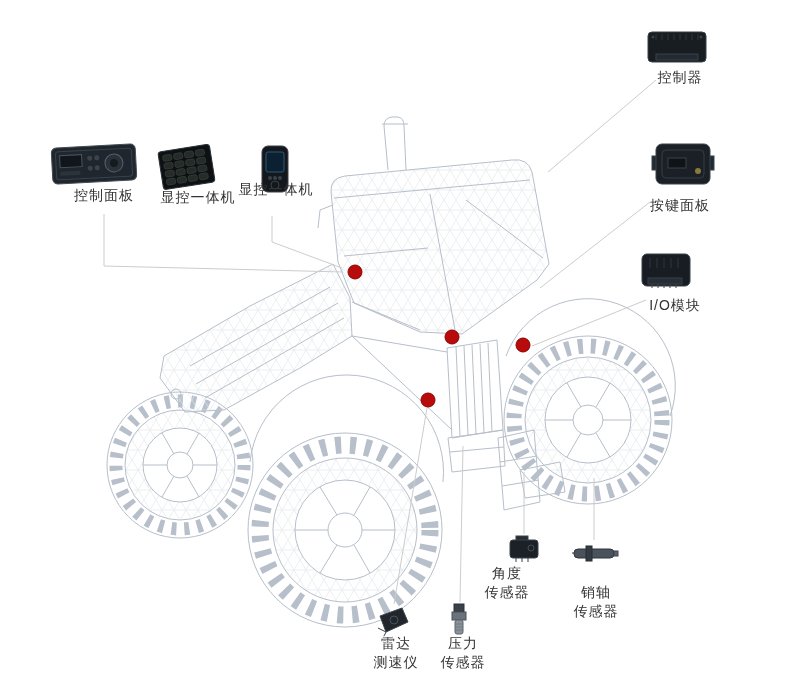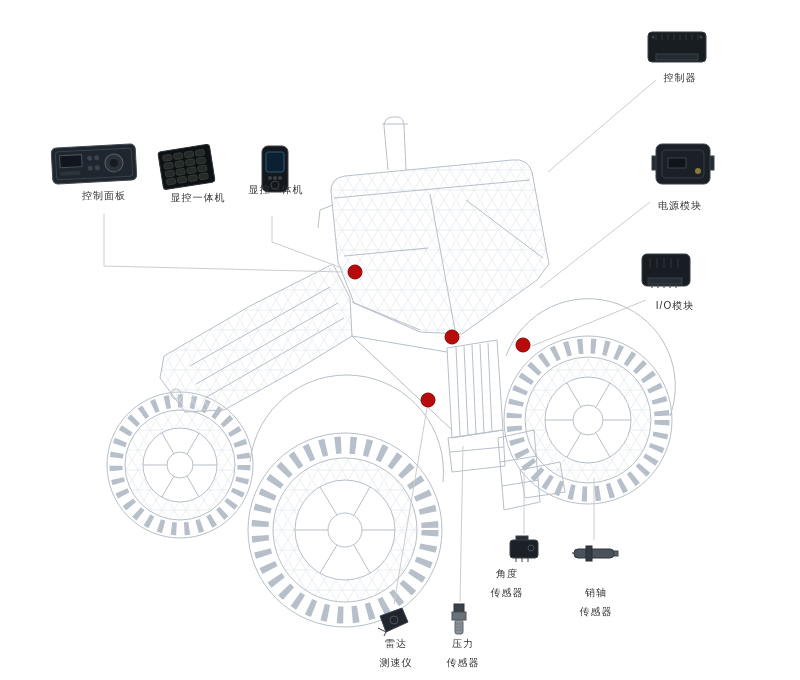--- a/index.html
+++ b/index.html
@@ -2,21 +2,21 @@
 <html><head>
 <meta charset="utf-8">
 <style>
   html,body{margin:0;padding:0;background:#ffffff;}
   #stage{
     position:relative;width:800px;height:680px;margin:0;background:#ffffff;
     font-family:"Liberation Sans","DejaVu Sans",sans-serif;overflow:hidden;
   }
   #scene{position:absolute;left:0;top:0;}
   .label{
-    position:absolute;font-size:10px;color:#333333;text-align:center;
+    position:absolute;font-size:14px;color:#333333;text-align:center;
     letter-spacing:1px;line-height:19px;white-space:nowrap;
   }
 </style>
 </head>
 <body>
 
 <div id="stage">
 
   <svg id="scene" width="800" height="680" viewBox="0 0 800 680">
     <defs>
@@ -197,21 +197,21 @@
       <rect x="4" y="8" width="14" height="8" fill="#6a727b" stroke="#4a5159"></rect>
       <rect x="7" y="16" width="8" height="14" rx="2" fill="#8a9199" stroke="#5c646c"></rect>
       <path d="M7,20 H15 M7,23 H15 M7,26 H15" stroke="#6b737b" stroke-width="0.8"></path>
     </g>
   </svg>
 
   <div class="label" style="left:66px;top:186px;width:76px">控制面板</div>
   <div class="label" style="left:160px;top:188px;width:76px">显控一体机</div>
   <div class="label" style="left:230px;top:180px;width:92px">显控一体机</div>
   <div class="label" style="left:648px;top:68px;width:64px">控制器</div>
-  <div class="label" style="left:642px;top:196px;width:76px">电源模块</div>
+  <div class="label" style="left:642px;top:196px;width:76px">按键面板</div>
   <div class="label" style="left:640px;top:296px;width:70px">I/O模块</div>
 
   <div class="label" style="left:478px;top:564px;width:58px">
     <div>角度</div>
     <div>传感器</div>
   </div>
   <div class="label" style="left:567px;top:583px;width:58px">
     <div>销轴</div>
     <div>传感器</div>
   </div>

